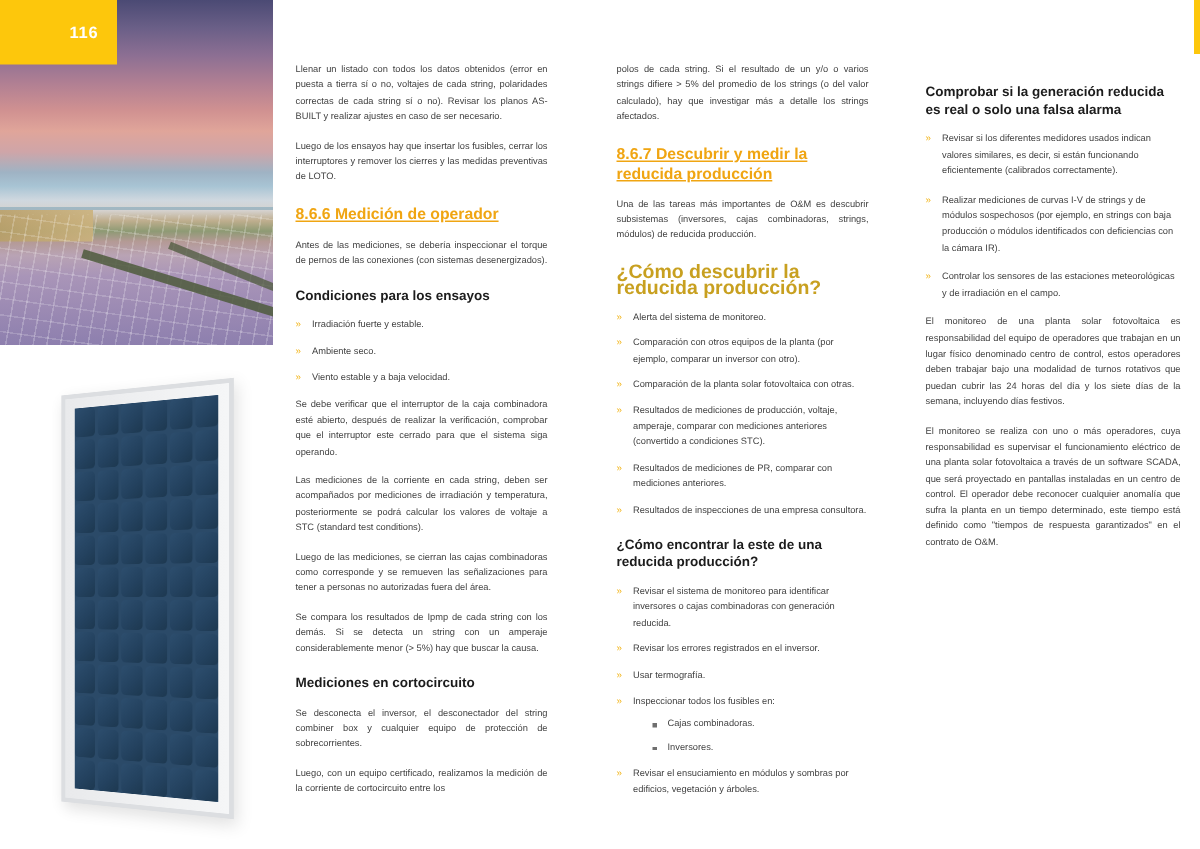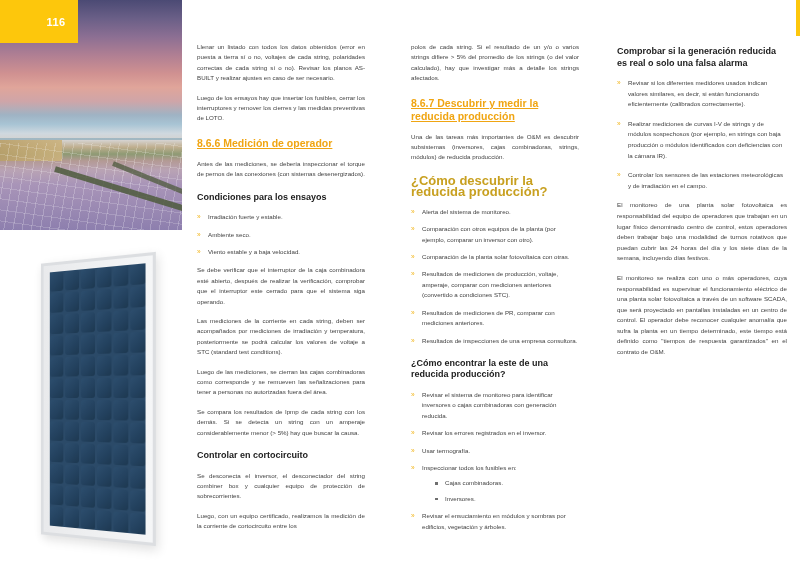--- a/index.html
+++ b/index.html
@@ -183,21 +183,21 @@
   }
   h3.sub-gold {
     font-size: 13px;
     line-height: 11.5px;
     font-weight: bold;
     color: #C8A020;
     margin: 12px 0 9px 0;
     text-align: left;
   }
   h3.sub-top {
-    margin-top: 4px;
+    margin-top: 14px;
   }
 
   ul.bul {
     list-style: none;
     margin: 0 0 8px 0;
     padding: 0;
   }
   ul.bul > li {
     position: relative;
     padding-left: 11px;
@@ -339,21 +339,21 @@
     <h3 class="sub-black">Condiciones para los ensayos</h3>
     <ul class="bul">
       <li>Irradiación fuerte y estable.</li>
       <li>Ambiente seco.</li>
       <li>Viento estable y a baja velocidad.</li>
     </ul>
     <p>Se debe verificar que el interruptor de la caja combinadora esté abierto, después de realizar la verificación, comprobar que el interruptor este cerrado para que el sistema siga operando.</p>
     <p>Las mediciones de la corriente en cada string, deben ser acompañados por mediciones de irradiación y temperatura, posteriormente se podrá calcular los valores de voltaje a STC (standard test conditions).</p>
     <p>Luego de las mediciones, se cierran las cajas combinadoras como corresponde y se remueven las señalizaciones para tener a personas no autorizadas fuera del área.</p>
     <p>Se compara los resultados de Ipmp de cada string con los demás. Si se detecta un string con un amperaje considerablemente menor (&gt; 5%) hay que buscar la causa.</p>
-    <h3 class="sub-black">Controlar en cortocircuito</h3>
+    <h3 class="sub-black">Mediciones en cortocircuito</h3>
     <p>Se desconecta el inversor, el desconectador del string combiner box y cualquier equipo de protección de sobrecorrientes.</p>
     <p>Luego, con un equipo certificado, realizamos la medición de la corriente de cortocircuito entre los</p>
   </div>
 
   <div class="col col-2">
     <p>polos de cada string. Si el resultado de un y/o o varios strings difiere &gt; 5% del promedio de los strings (o del valor calculado), hay que investigar más a detalle los strings afectados.</p>
     <h2 class="sec-yellow">8.6.7 Descubrir y medir la reducida producción</h2>
     <p>Una de las tareas más importantes de O&amp;M es descubrir subsistemas (inversores, cajas combinadoras, strings, módulos) de reducida producción.</p>
     <h3 class="sub-gold">¿Cómo descubrir la reducida producción?</h3>
     <ul class="bul">

